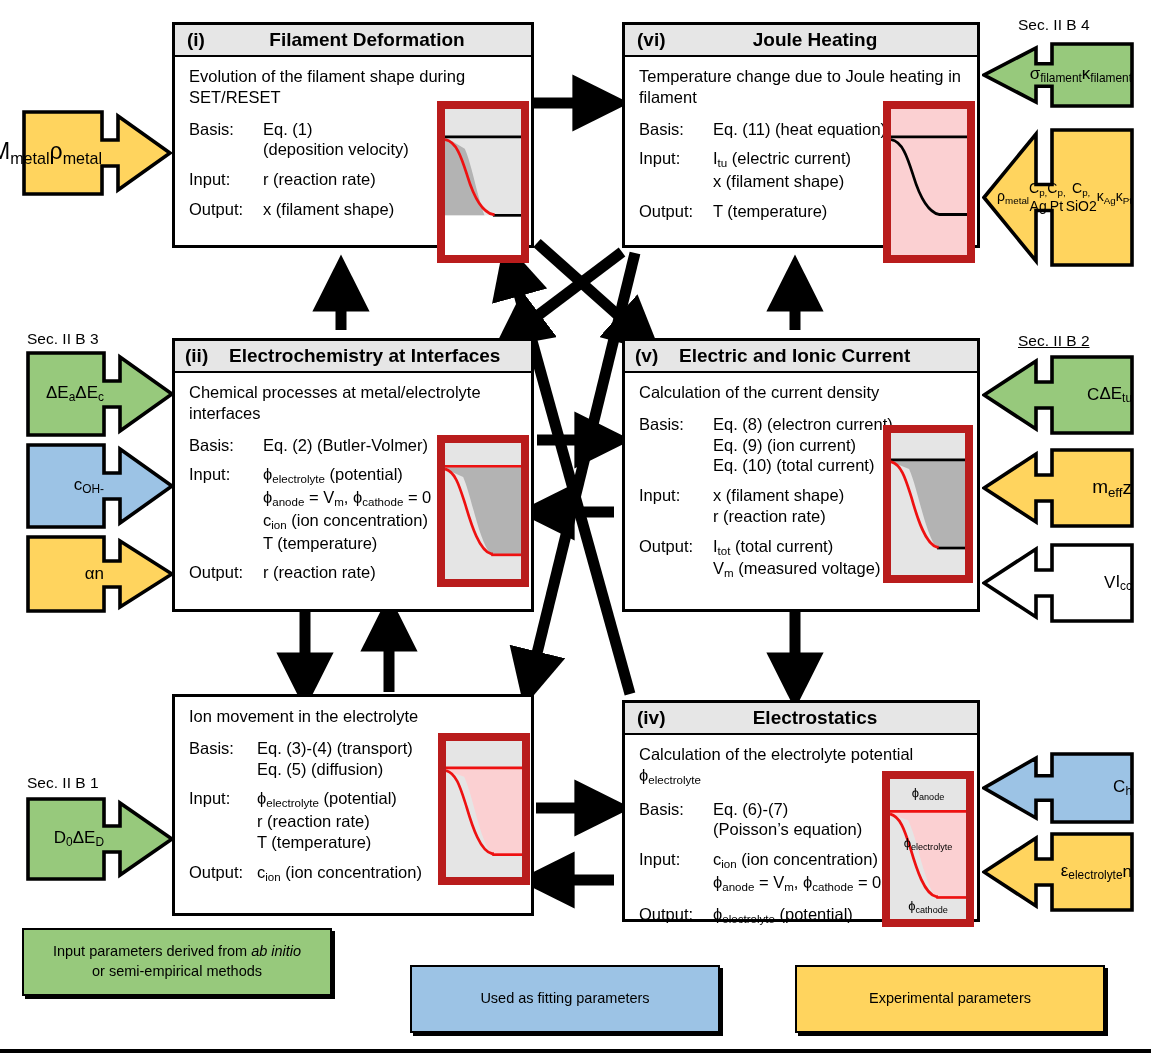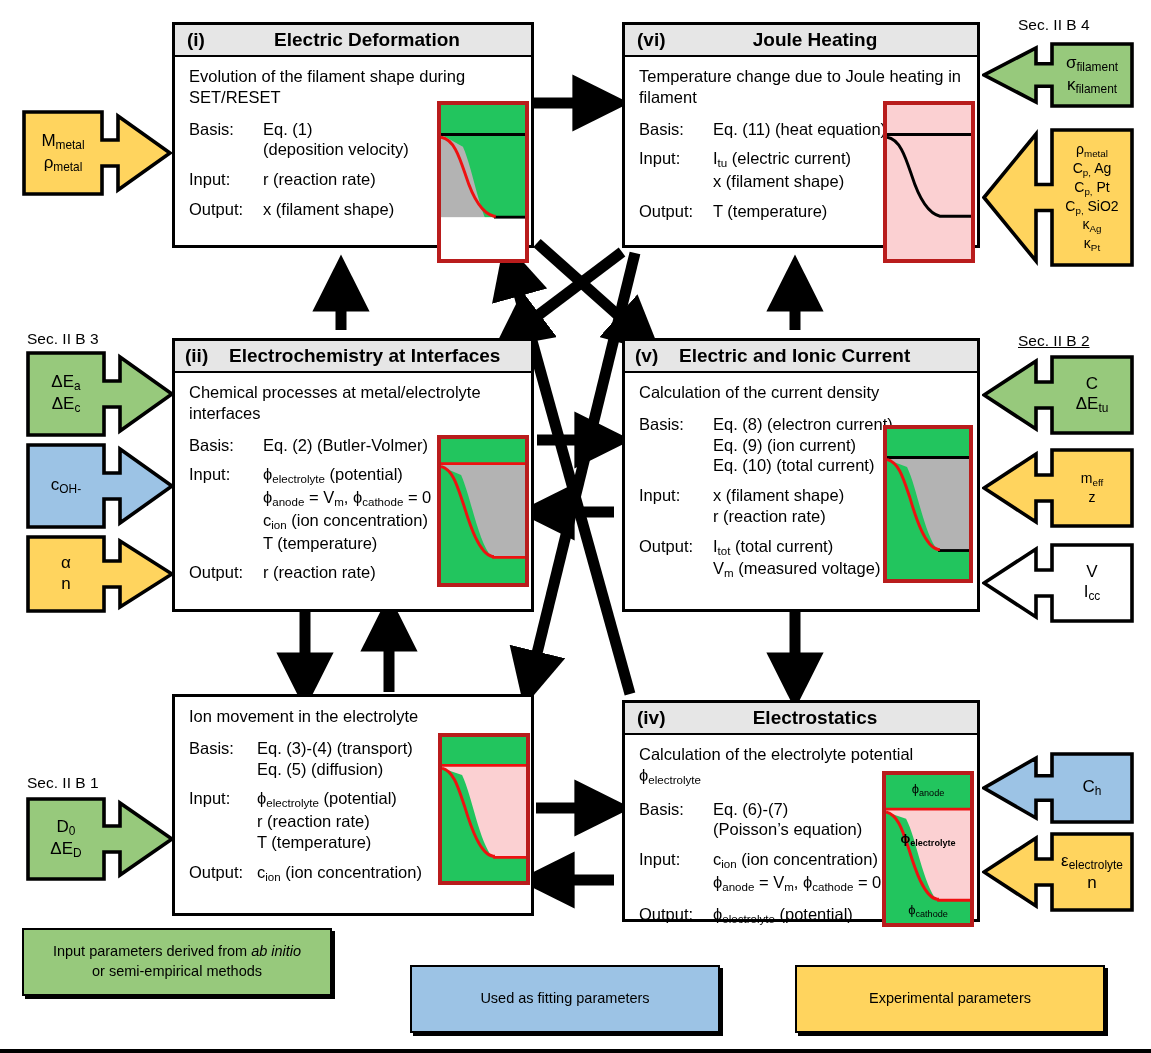--- a/index.html
+++ b/index.html
@@ -18,28 +18,28 @@
   .mhead.tight .tt{text-align:left;padding-right:0;}
   .mbody{position:relative;padding:9px 10px 6px 14px;font-size:16.5px;line-height:1.26;}
   .desc{margin-bottom:11px;}
   .row{display:flex;margin-bottom:9px;}
   .row .lbl{flex:0 0 auto;width:74px;}
   .row .val{flex:1 1 auto;}
   .row.narrow .lbl{width:68px;}
   sub{font-size:0.70em;vertical-align:-0.28em;}
 
   
-  .plot{position:absolute;border:4px solid #b91c1c;background:#22c55e;box-sizing:border-box;}
+  .plot{position:absolute;border:8px solid #b91c1c;background:#e5e5e5;box-sizing:border-box;}
   .plot svg{display:block;width:100%;height:100%;}
 
   
   .pbox{position:absolute;z-index:6;}
   .pbox svg{position:absolute;left:0;top:0;}
-  .pbox .ptxt{position:absolute;top:0;display:flex;flex-direction:column;
-       align-items:center;justify-content:center;font-size:17px;line-height:1.22;
+  .pbox .ptxt{position:absolute;top:0;display:flex;
+       align-items:center;justify-content:flex-end;font-size:17px;line-height:1.22;
        text-align:center;pointer-events:none;}
   .sec{position:absolute;font-size:15.5px;z-index:6;white-space:nowrap;}
 
   
   .legend{position:absolute;border:2px solid #000;box-sizing:border-box;
      display:flex;align-items:center;justify-content:center;text-align:center;
      font-size:14.5px;line-height:1.35;box-shadow:3px 3px 0 #000;}
   .legend i{font-style:italic;}
 
   
@@ -84,21 +84,21 @@
 
       <line x1="630" y1="694" x2="509" y2="258" stroke-width="11"></line>
 
       <line x1="635" y1="253" x2="528" y2="690" stroke-width="11"></line>
     </g>
   </svg>
 
   <div class="module" style="left:172px;top:22px;width:362px;height:226px;">
     <div class="mhead">
       <span class="rn">(i)</span>
-      <span class="tt">Electric Deformation</span>
+      <span class="tt">Filament Deformation</span>
     </div>
     <div class="mbody">
       <div class="desc">Evolution of the filament shape during SET/RESET</div>
       <div class="row">
         <span class="lbl">Basis:</span>
         <span class="val">Eq. (1)<br>(deposition velocity)</span>
       </div>
       <div class="row">
         <span class="lbl">Input:</span>
         <span class="val">r (reaction rate)</span>
@@ -254,36 +254,36 @@
         <span class="val">ϕ<sub>electrolyte</sub> (potential)</span>
       </div>
       <div class="plot" style="left:257px;top:36px;width:92px;height:156px;">
         <svg viewBox="0 0 92 156" preserveAspectRatio="none">
           <path d="M0,36 L92,36 L92,132 L56,132 C41,116 33,66 22,46 L0,39 Z" fill="#fbd0d2"></path>
           <path d="M0,36 L92,36" stroke="#ee1111" stroke-width="3" fill="none"></path>
           <path d="M56,132 L92,132" stroke="#ee1111" stroke-width="3" fill="none"></path>
           <path d="M0,39 C13,42 18,58 25,78 C32,100 42,129 56,131 L58,131" stroke="#ee1111" stroke-width="3.2" fill="none"></path>
         </svg>
         <div style="position:absolute;left:0;top:6px;width:100%;text-align:center;font-size:13px;">ϕ<sub>anode</sub></div>
-        <div style="position:absolute;left:0;top:56px;width:100%;text-align:center;font-size:13px;font-weight:bold;">ϕ<sub>electrolyte</sub></div>
+        <div style="position:absolute;left:0;top:56px;width:100%;text-align:center;font-size:13px;">ϕ<sub>electrolyte</sub></div>
         <div style="position:absolute;left:0;bottom:3px;width:100%;text-align:center;font-size:13px;">ϕ<sub>cathode</sub></div>
       </div>
     </div>
   </div>
 
   <div class="sec" style="left:27px;top:330px;">Sec. II B 3</div>
   <div class="sec" style="left:27px;top:774px;">Sec. II B 1</div>
   <div class="sec" style="left:1018px;top:16px;">Sec. II B 4</div>
   <div class="sec" style="left:1018px;top:332px;text-decoration:underline;">Sec. II B 2</div>
 
   <div class="pbox" style="left:22px;top:110px;width:150px;height:86px;">
       <svg width="150" height="86" viewBox="0 0 150 86">
       <path d="M2,2 L80,2 L80,30 L96,30 L96,6 L148,43 L96,80 L96,56 L80,56 L80,84 L2,84 Z" fill="#FFD45E" stroke="#000" stroke-width="3.6" stroke-linejoin="miter"></path>
       </svg>
-      <div class="ptxt" style="left:2px;width:78px;height:86px;font-size:17px;">
+      <div class="ptxt" style="left:2px;width:78px;height:86px;font-size:23px;">
         <span>M<sub>metal</sub></span>
         <span>ρ<sub>metal</sub></span>
       </div>
     </div>
   <div class="pbox" style="left:26px;top:351px;width:148px;height:86px;">
       <svg width="148" height="86" viewBox="0 0 148 86">
       <path d="M2,2 L78,2 L78,30 L94,30 L94,6 L146,43 L94,80 L94,56 L78,56 L78,84 L2,84 Z" fill="#97C97C" stroke="#000" stroke-width="3.6" stroke-linejoin="miter"></path>
       </svg>
       <div class="ptxt" style="left:2px;width:76px;height:86px;font-size:17px;">
         <span>ΔE<sub>a</sub></span>
@@ -345,21 +345,21 @@
       </svg>
       <div class="ptxt" style="left:70px;width:80px;height:80px;font-size:17px;">
         <span>C</span>
         <span>ΔE<sub>tu</sub></span>
       </div>
     </div>
   <div class="pbox" style="left:982px;top:448px;width:152px;height:80px;">
       <svg width="152" height="80" viewBox="0 0 152 80">
       <path d="M150,2 L70,2 L70,27 L54,27 L54,6 L2,40 L54,74 L54,53 L70,53 L70,78 L150,78 Z" fill="#FFD45E" stroke="#000" stroke-width="3.6" stroke-linejoin="miter"></path>
       </svg>
-      <div class="ptxt" style="left:70px;width:80px;height:80px;font-size:14px;">
+      <div class="ptxt" style="left:70px;width:80px;height:80px;font-size:19px;">
         <span>m<sub>eff</sub></span>
         <span>z</span>
       </div>
     </div>
   <div class="pbox" style="left:982px;top:543px;width:152px;height:80px;">
       <svg width="152" height="80" viewBox="0 0 152 80">
       <path d="M150,2 L70,2 L70,27 L54,27 L54,6 L2,40 L54,74 L54,53 L70,53 L70,78 L150,78 Z" fill="#ffffff" stroke="#000" stroke-width="3.6" stroke-linejoin="miter"></path>
       </svg>
       <div class="ptxt" style="left:70px;width:80px;height:80px;font-size:17px;">
         <span>V</span>

